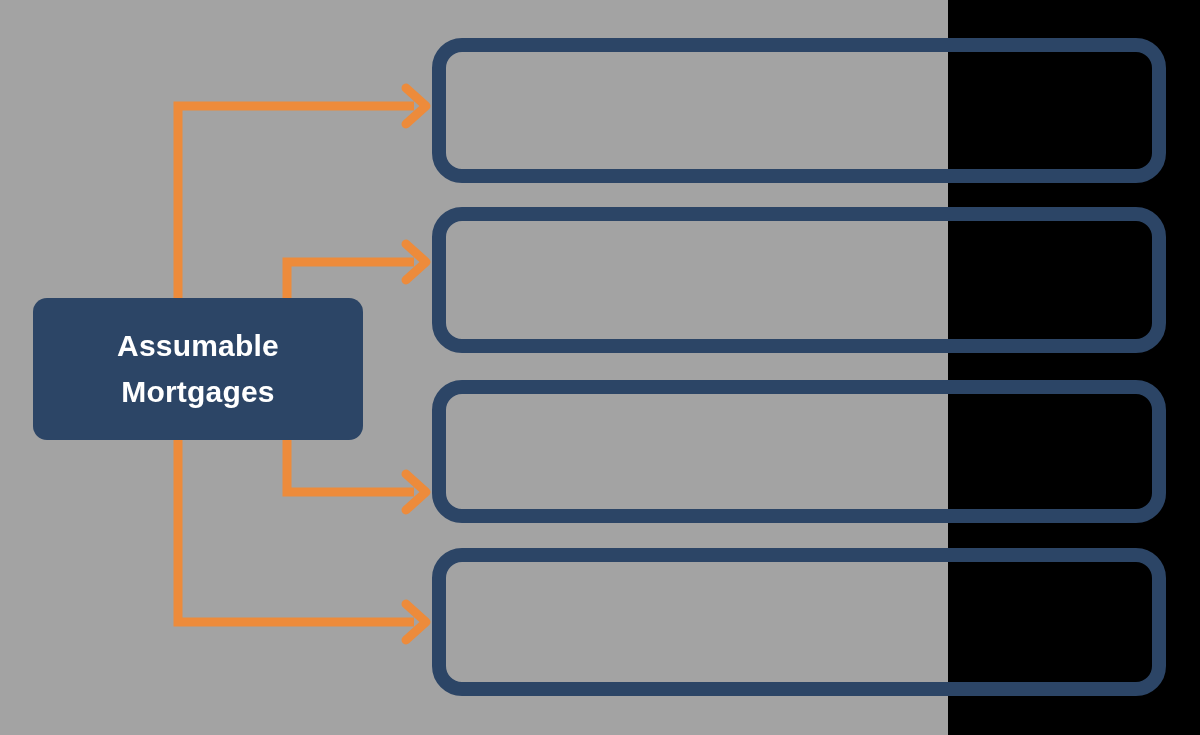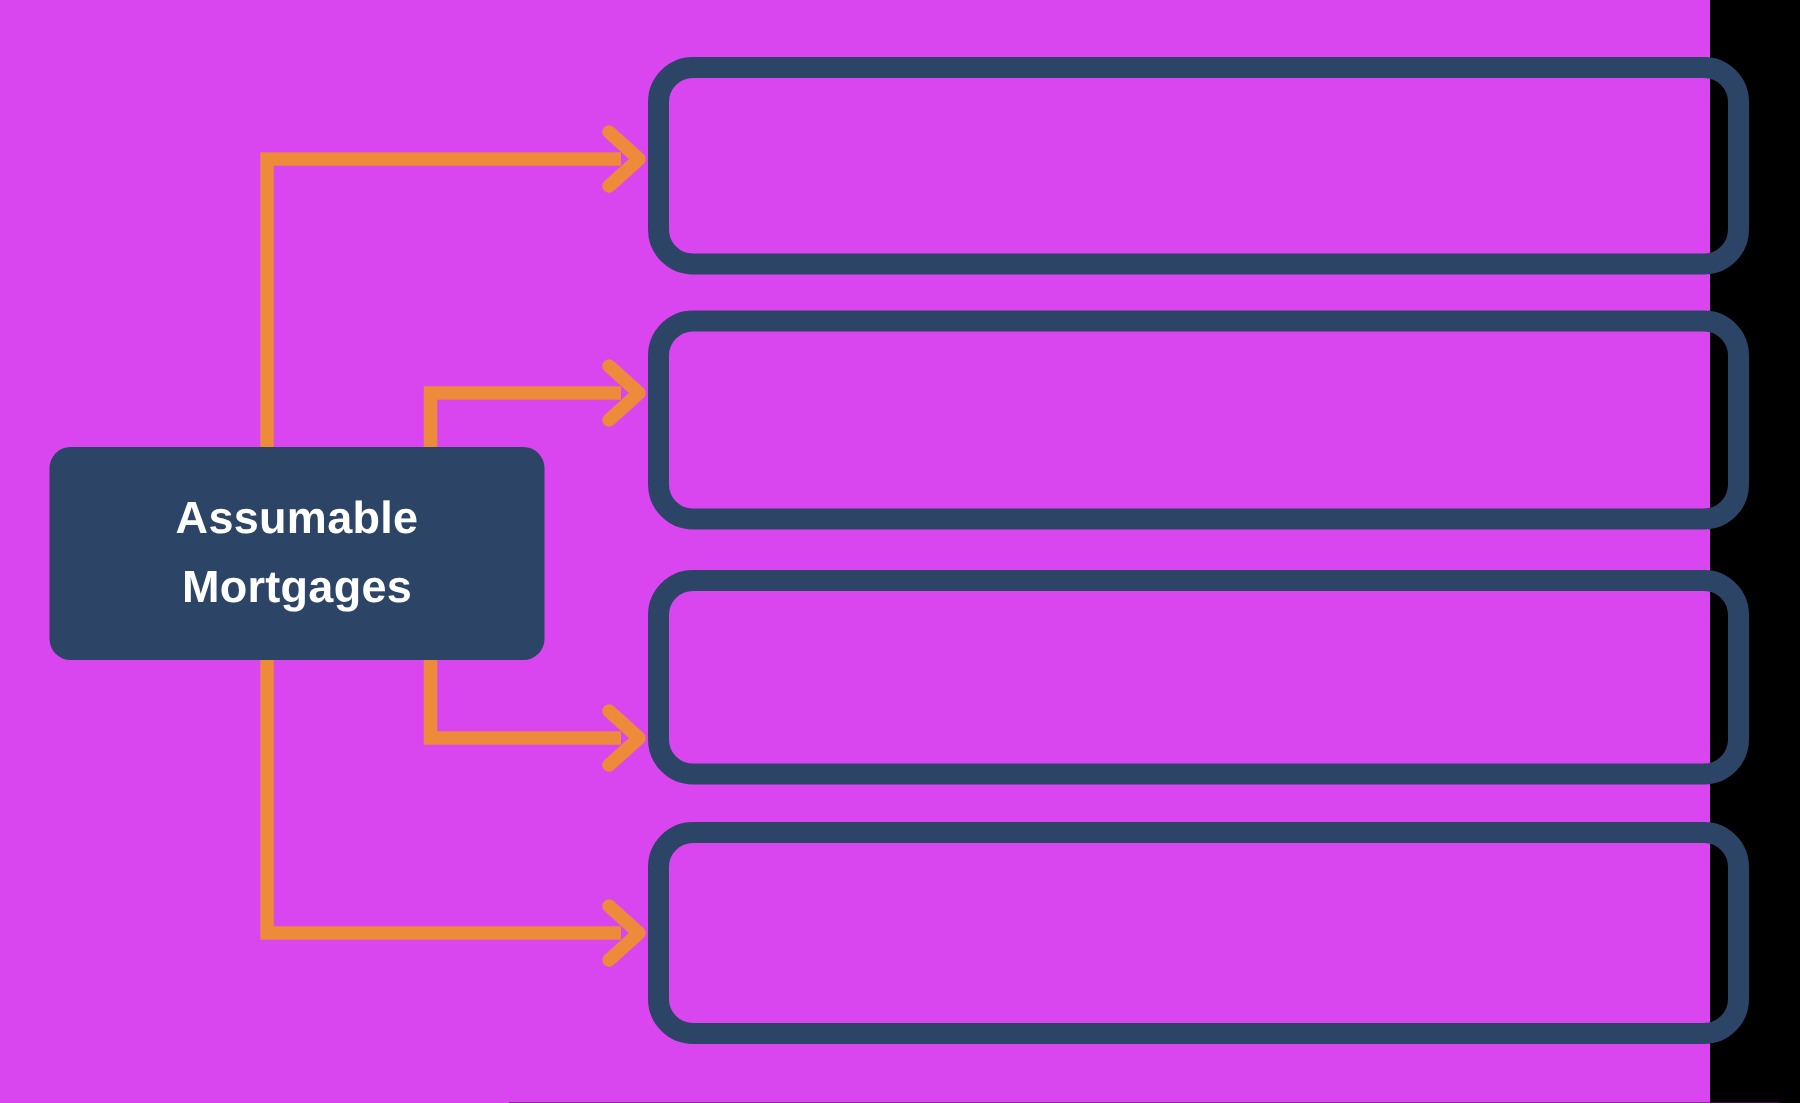--- a/index.html
+++ b/index.html
@@ -8,23 +8,23 @@
     background: #000000;
   }
   body {
     width: 1200px;
     height: 735px;
     overflow: hidden;
     font-family: "Liberation Sans", sans-serif;
   }
   #diagram-root {
     position: relative;
-    width: 1140px;
+    width: 948px;
     height: 735px;
-    background: #d946ef;
+    background: #a3a3a3;
   }
   #connector-layer {
     position: absolute;
     left: 0;
     top: 0;
     width: 1200px;
     height: 735px;
   }
   .node-box {
     position: absolute;

